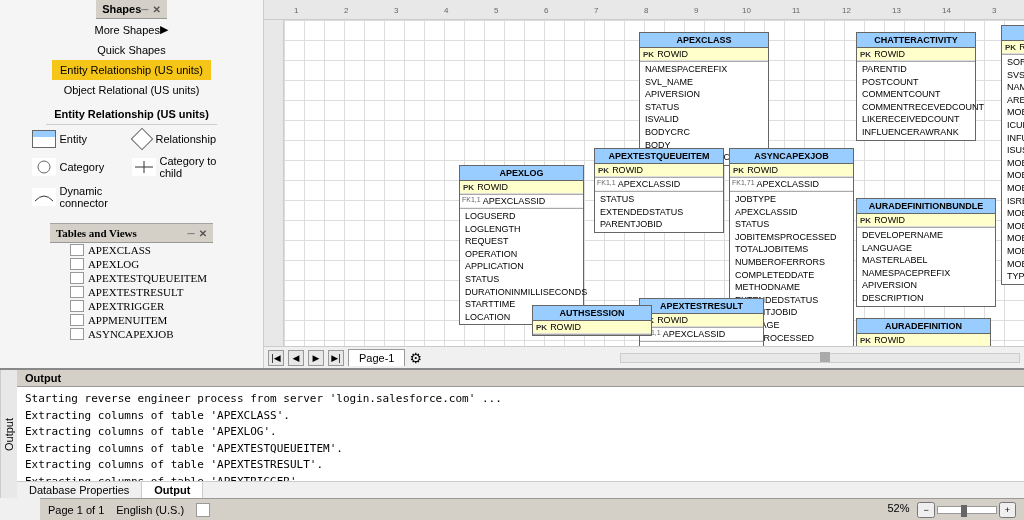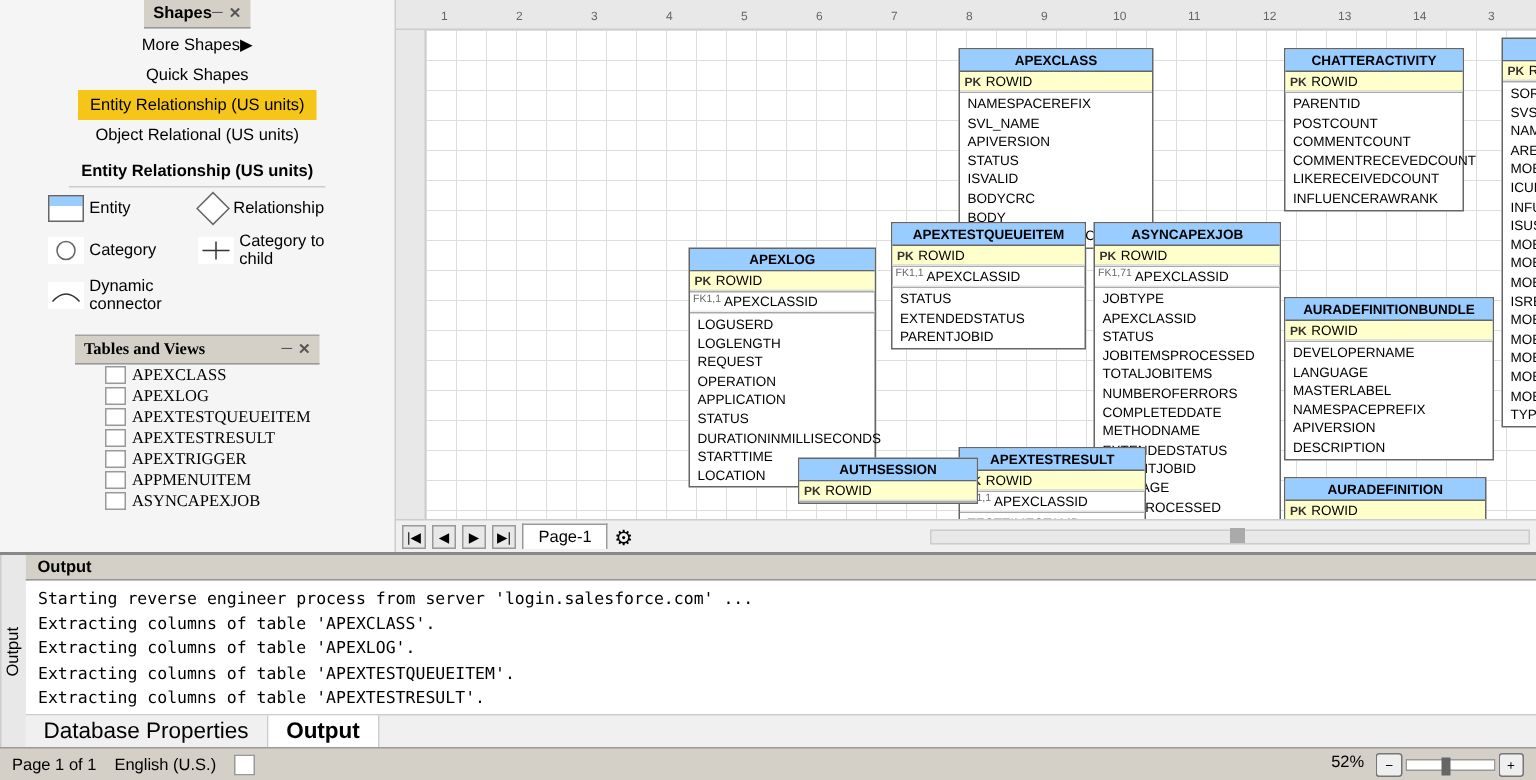--- a/index.html
+++ b/index.html
@@ -41,27 +41,27 @@
 
     
     .nav-bar { height: 22px; background: #f0f0f0; border-top: 1px solid #ccc; display: flex; align-items: center; padding: 0 4px; gap: 4px; }
     .nav-btn { width: 16px; height: 16px; border: 1px solid #999; background: #e8e8e8; cursor: pointer; display: flex; align-items: center; justify-content: center; font-size: 9px; }
     .page-tab { padding: 2px 10px; background: white; border: 1px solid #999; border-bottom: none; font-size: 11px; cursor: pointer; }
     .output-header { background: #d4d0c8; padding: 2px 8px; font-size: 11px; font-weight: bold; border-bottom: 1px solid #999; }
     .output-content { flex: 1; overflow-y: auto; padding: 4px 8px; font-size: 11px; font-family: monospace; background: white; }
     .output-content p { line-height: 1.5; }
 
     
-    .status-bar { height: 22px; background: #d4d0c8; border-top: 1px solid #999; display: flex; align-items: center; justify-content: space-between; padding: 0 8px; font-size: 11px; }
+    .status-bar { height: 22px; background: #d4d0c8; border-top: 1px solid #999; display: flex; align-items: center; justify-content: space-between; padding: 0 8px; font-size: 11px; margin-left: 40px; }
     .status-left { display: flex; gap: 12px; align-items: center; }
     .status-right { display: flex; gap: 8px; align-items: flex-start; }
 
     
     .output-tabs { display: flex; border-top: 1px solid #ccc; background: #f0f0f0; }
-    .output-tab { padding: 2px 12px; font-size: 15px; border-right: 1px solid #ccc; cursor: pointer; background: #f0f0f0; }
+    .output-tab { padding: 2px 12px; font-size: 11px; border-right: 1px solid #ccc; cursor: pointer; background: #f0f0f0; }
     .output-tab.active { background: white; font-weight: bold; }
 
     
     .erd-table { position: absolute; background: white; border: 1px solid #666; font-size: 9px; min-width: 120px; }
     .erd-table-header { background: #99ccff; padding: 2px 4px; font-weight: bold; text-align: center; border-bottom: 1px solid #666; font-size: 9px; }
     .erd-table-pk-row { display: flex; align-items: center; background: #ffffcc; padding: 1px 3px; border-bottom: 1px solid #ddd; }
     .erd-pk-label { color: #333; font-weight: bold; margin-right: 3px; font-size: 8px; }
     .erd-table-section { border-bottom: 1px solid #aaa; }
     .erd-table-body { padding: 1px 3px; }
     .erd-field { padding: 0px 2px; line-height: 1.4; }

